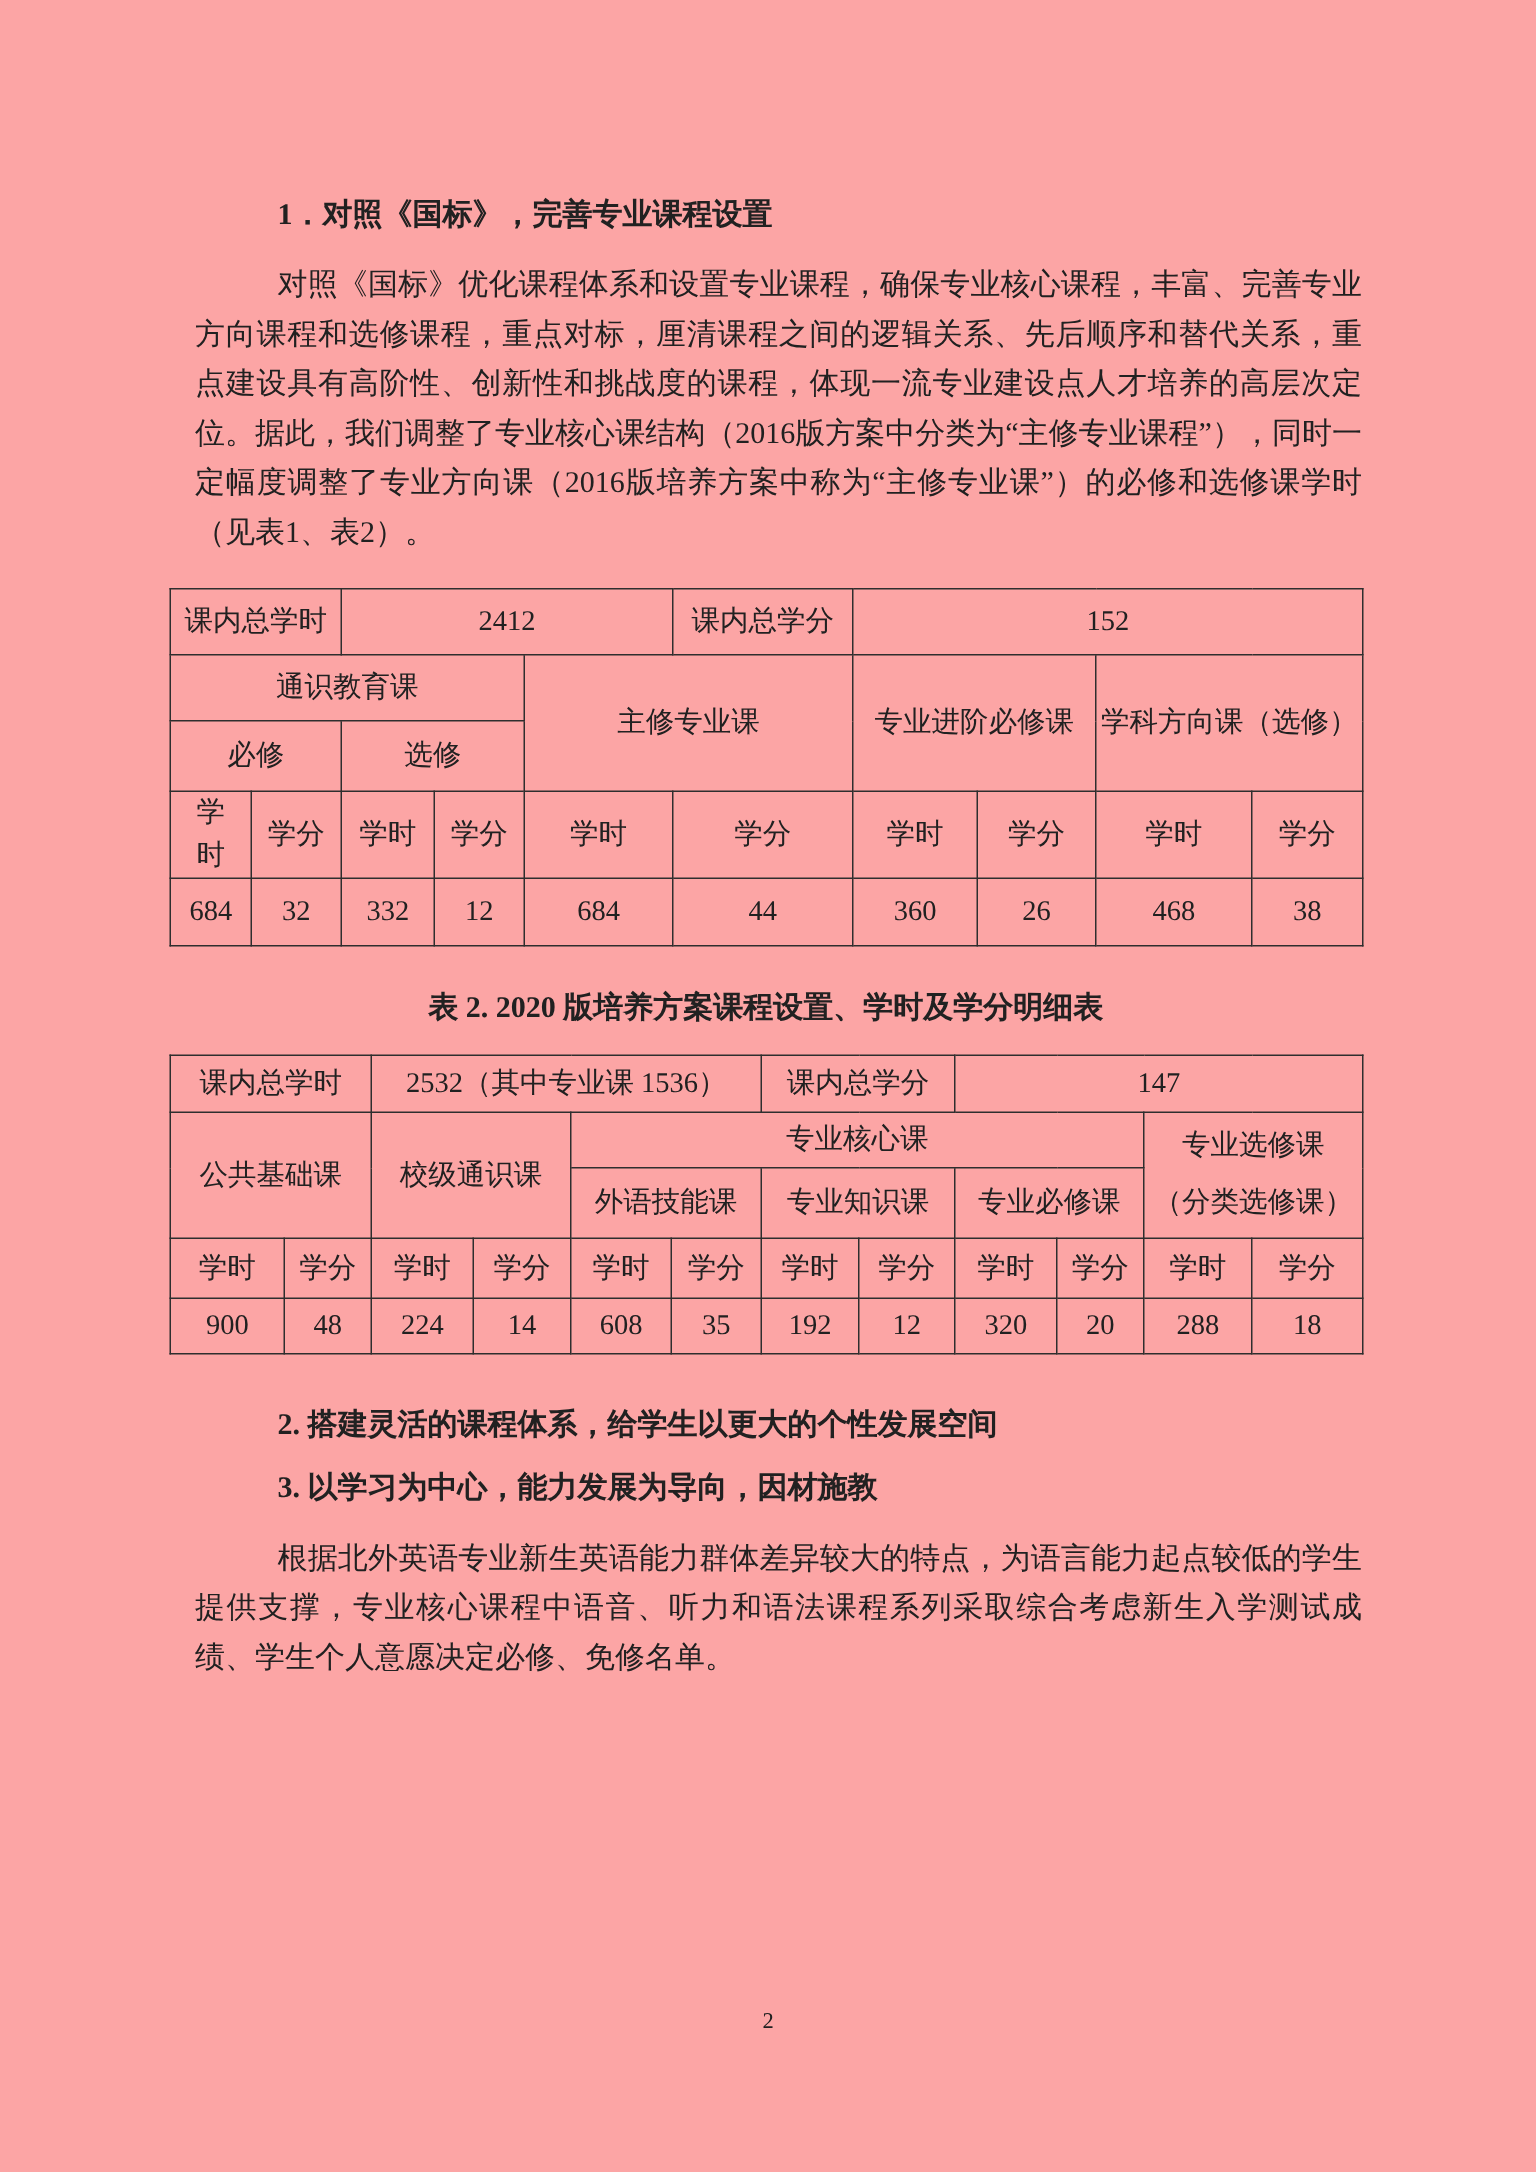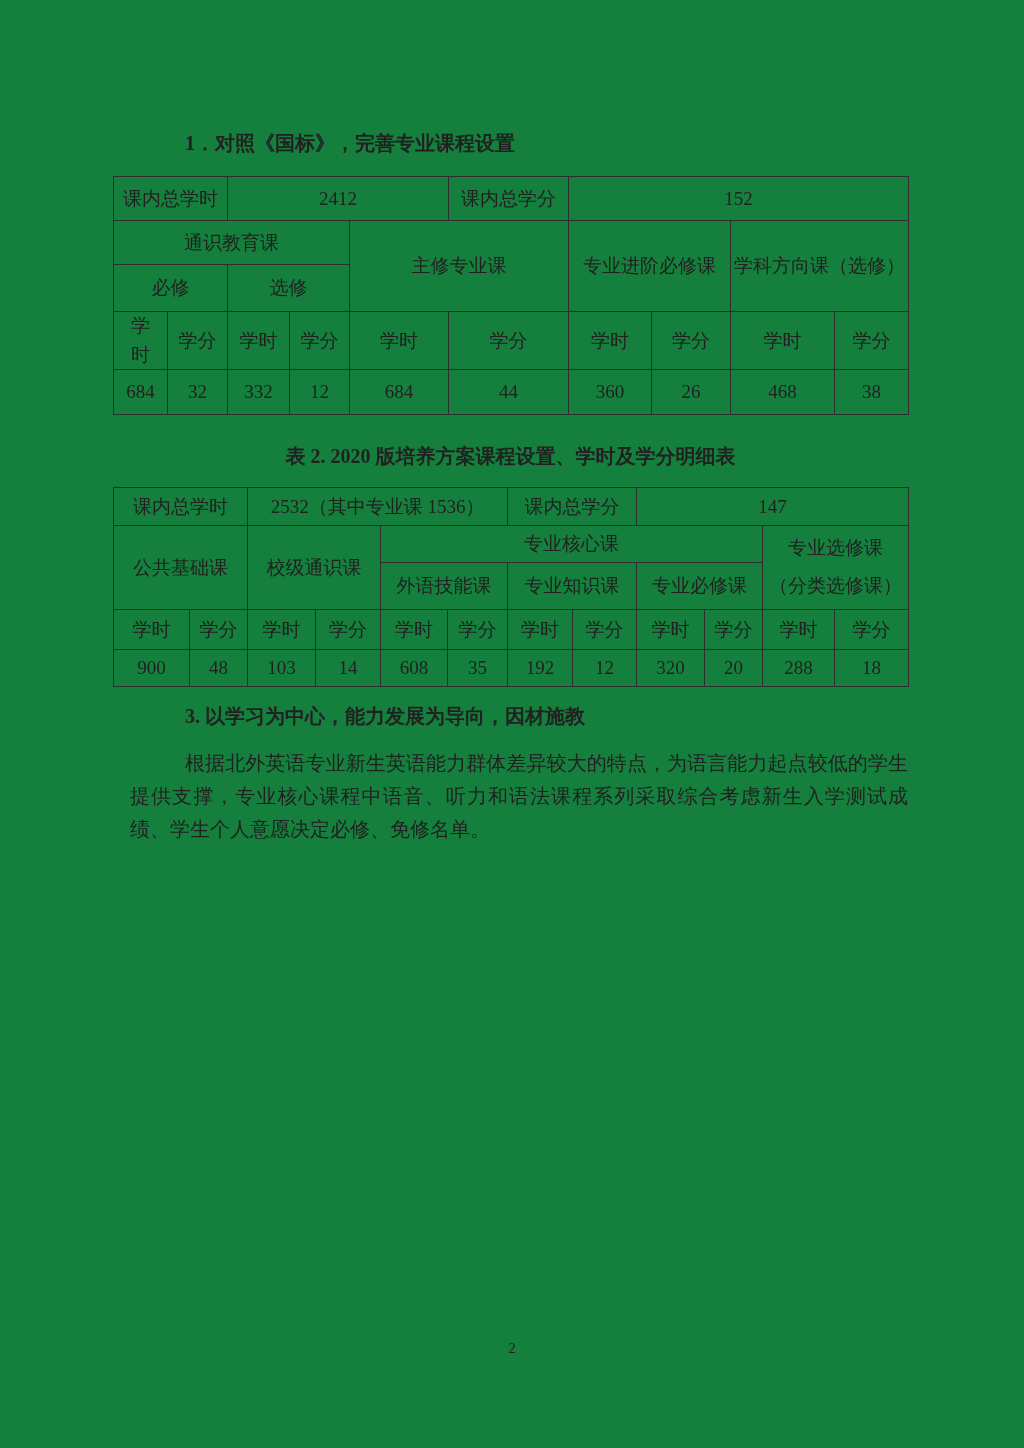--- a/index.html
+++ b/index.html
@@ -2,21 +2,21 @@
 <html><head>
 <meta charset="utf-8">
 <style>
   * { margin: 0; padding: 0; box-sizing: border-box; }
   html, body { background: #e8e8e8; }
   .page {
     position: relative;
     width: 1024px;
     height: 1448px;
     margin: 0 auto;
-    background: #15803d;
+    background: #fca5a5;
     font-family: "Liberation Serif", "DejaVu Serif", serif;
     color: #212121;
     overflow: hidden;
   }
   .content { position: absolute; left: 113px; top: 0; width: 795px; }
 
   .heading {
     font-size: 20px;
     font-weight: bold;
     line-height: 26px;
@@ -95,20 +95,21 @@
     color: #212121;
   }
 </style>
 </head>
 <body>
 
 <div class="page">
   <div class="content">
 
     <div class="heading h-first">1．对照《国标》，完善专业课程设置</div>
+    <p class="para">对照《国标》优化课程体系和设置专业课程，确保专业核心课程，丰富、完善专业方向课程和选修课程，重点对标，厘清课程之间的逻辑关系、先后顺序和替代关系，重点建设具有高阶性、创新性和挑战度的课程，体现一流专业建设点人才培养的高层次定位。据此，我们调整了专业核心课结构（2016版方案中分类为“主修专业课程”），同时一定幅度调整了专业方向课（2016版培养方案中称为“主修专业课”）的必修和选修课学时（见表1、表2）。</p>
 
 
     <table class="tbl t1">
       <colgroup>
         <col style="width:54px">
           <col style="width:60px">
           <col style="width:62px">
           <col style="width:60px">
         <col style="width:99px">
           <col style="width:120px">
@@ -211,34 +212,35 @@
           <td>学时</td>
           <td>学分</td>
           <td>学时</td>
           <td>学分</td>
           <td>学时</td>
           <td>学分</td>
         </tr>
         <tr class="r5">
           <td>900</td>
           <td>48</td>
-          <td>103</td>
+          <td>224</td>
           <td>14</td>
           <td>608</td>
           <td>35</td>
           <td>192</td>
           <td>12</td>
           <td>320</td>
           <td>20</td>
           <td>288</td>
           <td>18</td>
         </tr>
       </tbody>
     </table>
 
+    <div class="heading h-sec2">2. 搭建灵活的课程体系，给学生以更大的个性发展空间</div>
 
     <div class="heading h-sec3">3. 以学习为中心，能力发展为导向，因材施教</div>
     <p class="para">根据北外英语专业新生英语能力群体差异较大的特点，为语言能力起点较低的学生提供支撑，专业核心课程中语音、听力和语法课程系列采取综合考虑新生入学测试成绩、学生个人意愿决定必修、免修名单。</p>
 
   </div>
 
   <div class="page-num">2</div>
 </div>
 
 </body></html>

